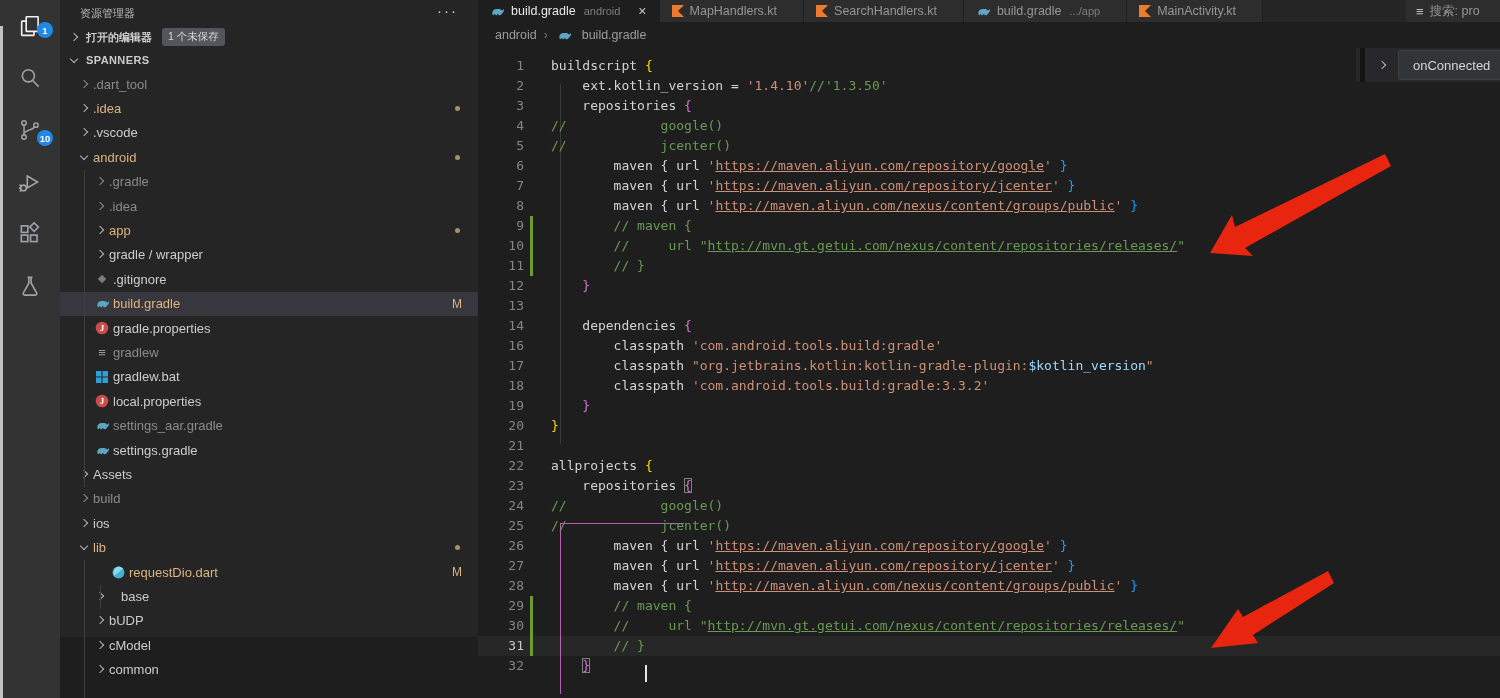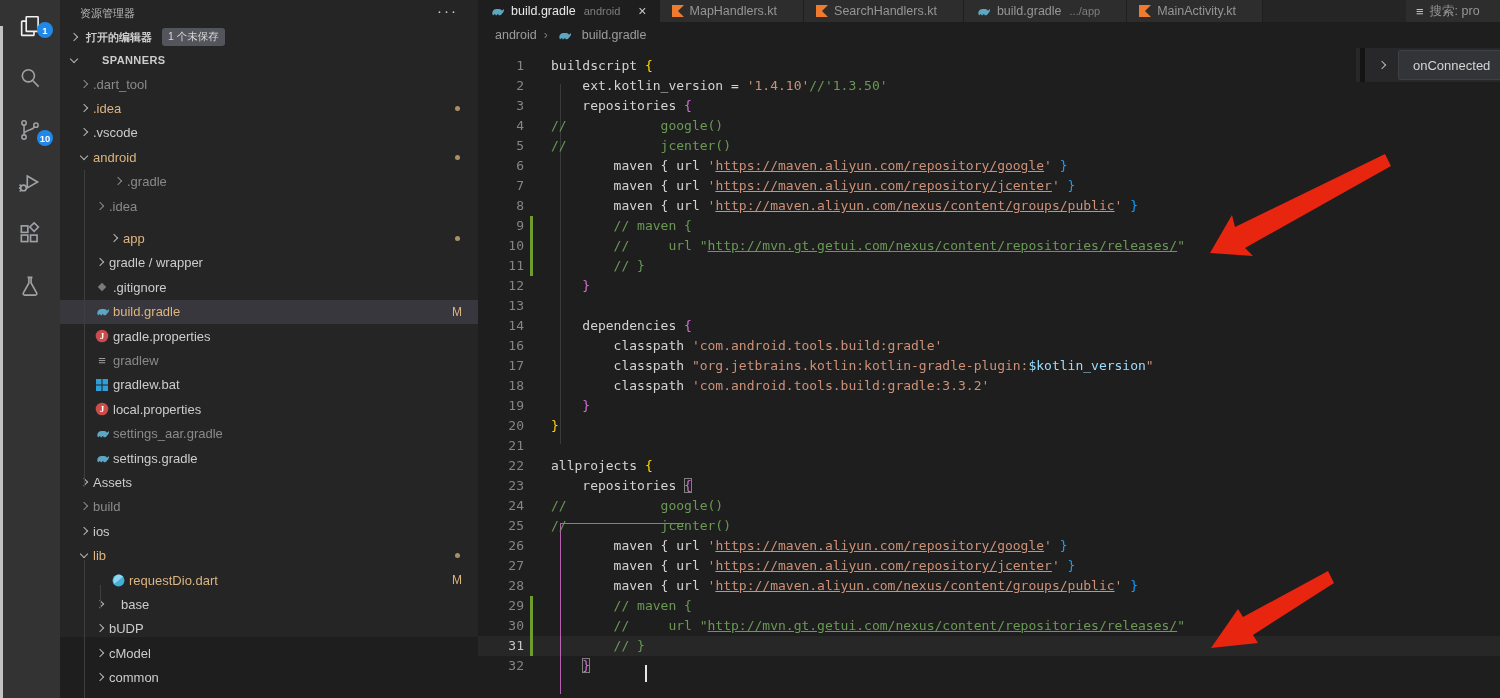--- a/index.html
+++ b/index.html
@@ -15,21 +15,21 @@
   .abar-item:first-child .abadge{top:22px;}
   #edge-strip{position:absolute;left:0;top:26px;width:3px;height:672px;background:#c2c2c2;z-index:5;}
 
   
   #sidebar{position:absolute;left:60px;top:0;width:418px;height:637px;background:#252526;color:#cccccc;}
   .sb-title{height:26px;display:flex;align-items:center;padding-left:20px;font-size:11px;color:#b8b8b8;}
   .sb-actions{position:absolute;right:20px;top:2px;font-size:15px;color:#d0d0d0;letter-spacing:2px;cursor:pointer;}
   .oe-row{height:22px;display:flex;align-items:center;padding-left:6px;gap:4px;}
   .oe-label{font-size:11px;font-weight:bold;color:#cccccc;}
   .oe-badge{background:#52565c;color:#d8d8d8;font-size:10.5px;border-radius:3px;padding:2px 6px;margin-left:6px;}
-  .section-row{height:24px;display:flex;align-items:center;padding-left:6px;gap:20px;font-size:11px;font-weight:bold;letter-spacing:.4px;color:#cccccc;text-align:center;}
+  .section-row{height:24px;display:flex;align-items:center;padding-left:6px;gap:4px;font-size:11px;font-weight:bold;letter-spacing:.4px;color:#cccccc;text-align:center;}
   #tree{position:absolute;top:72px;left:0;right:0;}
   .trow{position:relative;height:24.4px;display:flex;align-items:center;font-size:13px;white-space:nowrap;}
   .trow.sel{background:#37373d;}
   .c-norm{color:#cccccc;} .c-dim{color:#8a8a8a;} .c-gold{color:#ddb57e;}
   .chevbox{width:16px;display:flex;justify-content:center;flex:none;}
   .chev{width:5px;height:5px;border-right:1.2px solid #b6b6b6;border-bottom:1.2px solid #b6b6b6;
     display:inline-block;transform:rotate(-45deg);margin-top:-1px;}
   .chev.down{transform:rotate(45deg);margin-top:-3px;}
   .c-dim .chev{border-color:#8a8a8a;}
   .ficon{width:20px;display:flex;justify-content:center;align-items:center;flex:none;}
@@ -171,33 +171,33 @@
           </span>
           <span class="tlabel">.vscode</span>
         </div>
         <div class="trow c-gold" style="padding-left: 16px;">
           <span class="chevbox">
             <span class="chev down"></span>
           </span>
           <span class="tlabel">android</span>
           <span class="dot"></span>
         </div>
-        <div class="trow c-dim" style="padding-left: 50px;">
+        <div class="trow c-dim" style="padding-left: 32px;">
           <span class="chevbox">
             <span class="chev"></span>
           </span>
           <span class="tlabel">.gradle</span>
         </div>
         <div class="trow c-dim" style="padding-left: 32px;">
           <span class="chevbox">
             <span class="chev"></span>
           </span>
           <span class="tlabel">.idea</span>
         </div>
-        <div class="trow c-gold" style="padding-left: 46px; margin-top: 8px;">
+        <div class="trow c-gold" style="padding-left: 32px;">
           <span class="chevbox">
             <span class="chev"></span>
           </span>
           <span class="tlabel">app</span>
           <span class="dot"></span>
         </div>
         <div class="trow c-norm" style="padding-left: 32px;">
           <span class="chevbox">
             <span class="chev"></span>
           </span>

